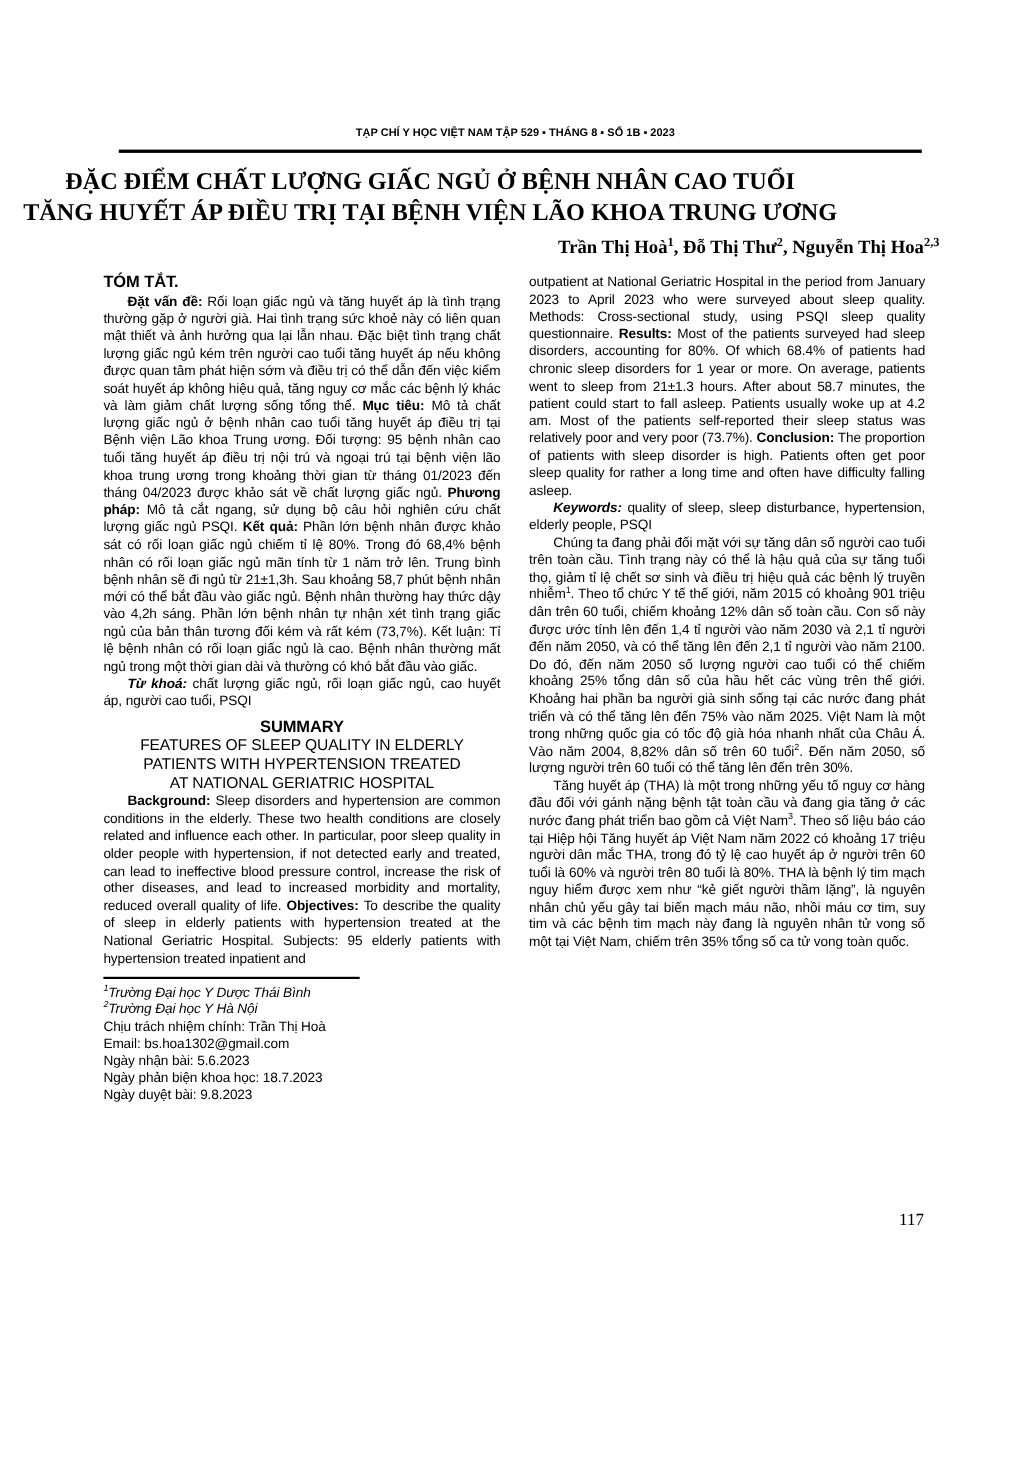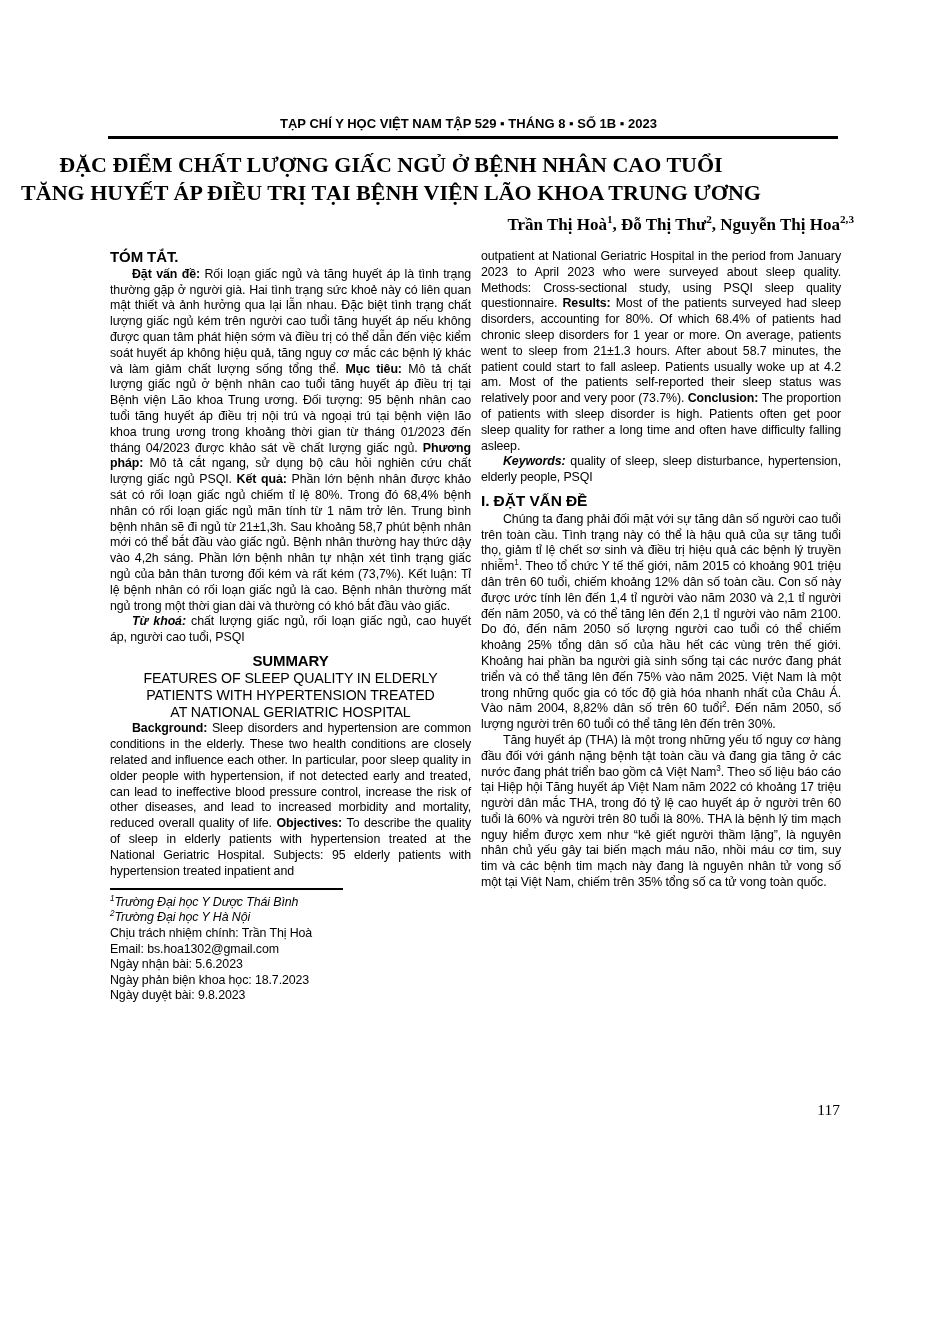--- a/index.html
+++ b/index.html
@@ -5,41 +5,41 @@
   html,body{margin:0;padding:0;background:#ffffff;}
   body{
     position:relative;
     width:942px;height:1333px;
     font-family:"Liberation Sans", sans-serif;
     color:#000;
     overflow:hidden;
   }
   .journal-header{
     position:absolute;top:116px;left:0;width:937px;
-    text-align:center;font-weight:bold;font-size:13px;letter-spacing:0;
+    text-align:center;font-weight:bold;font-size:10px;letter-spacing:0;
   }
   .header-rule{
     position:absolute;top:136px;left:108px;width:730px;height:2.5px;background:#000;
   }
   .article-title{
     position:absolute;top:151px;left:0;width:782px;
     text-align:center;font-family:"Liberation Serif", serif;
     font-weight:bold;font-size:22px;line-height:28px;
   }
   .authors{
     position:absolute;top:215px;left:0;width:838px;
     text-align:right;font-family:"Liberation Serif", serif;
     font-weight:bold;font-size:17px;padding-left:16px;
   }
   .col{
     position:absolute;top:249px;width:361px;
     font-size:12.4px;line-height:15.8px;text-align:justify;
     letter-spacing:-0.1px;
   }
-  .col-left{left:110px;}
+  .col-left{left:94px;}
   .col-right{left:481px;width:360px;}
   .para{margin:0;text-indent:22px;}
   .para-noindent{margin:0;text-indent:0;}
   .h-abstract{font-size:15px;font-weight:bold;margin:0 0 2px 0;text-align:left;text-indent:0;}
   .h-summary{font-size:15px;font-weight:bold;margin:7px 0 1px 0;text-align:center;text-indent:0;}
   .eng-title-line{text-align:center;text-indent:0;font-size:14.2px;line-height:17.2px;}
   .h-intro{font-size:15.5px;font-weight:bold;margin:7px 0 3px 0;text-align:left;text-indent:0;}
   .b{font-weight:bold;}
   .i{font-style:italic;}
   .bi{font-weight:bold;font-style:italic;}
@@ -85,18 +85,17 @@
     <div class="fn-line"><span>Ngày nhận bài: 5.6.2023</span></div>
     <div class="fn-line"><span>Ngày phản biện khoa học: 18.7.2023</span></div>
     <div class="fn-line"><span>Ngày duyệt bài: 9.8.2023</span></div>
   </div>
 </div>
 
 <div class="col col-right">
   <p class="para-noindent"><span>outpatient at National Geriatric Hospital in the period from January 2023 to April 2023 who were surveyed about sleep quality. Methods: Cross-sectional study, using PSQI sleep quality questionnaire. </span><span class="b">Results: </span><span>Most of the patients surveyed had sleep disorders, accounting for 80%. Of which 68.4% of patients had chronic sleep disorders for 1 year or more. On average, patients went to sleep from 21±1.3 hours. After about 58.7 minutes, the patient could start to fall asleep. Patients usually woke up at 4.2 am. Most of the patients self-reported their sleep status was relatively poor and very poor (73.7%). </span><span class="b">Conclusion: </span><span>The proportion of patients with sleep disorder is high. Patients often get poor sleep quality for rather a long time and often have difficulty falling asleep.</span></p>
   <p class="para"><span class="bi">Keywords: </span><span>quality of sleep, sleep disturbance, hypertension, elderly people, PSQI</span></p>
 
-  <div class="h-intro">I. ĐẶT VẤN ĐỀ</div>
   <p class="para"><span>Chúng ta đang phải đối mặt với sự tăng dân số người cao tuổi trên toàn cầu. Tình trạng này có thể là hậu quả của sự tăng tuổi thọ, giảm tỉ lệ chết sơ sinh và điều trị hiệu quả các bệnh lý truyền nhiễm</span><span class="sup">1</span><span>. Theo tổ chức Y tế thế giới, năm 2015 có khoảng 901 triệu dân trên 60 tuổi, chiếm khoảng 12% dân số toàn cầu. Con số này được ước tính lên đến 1,4 tỉ người vào năm 2030 và 2,1 tỉ người đến năm 2050, và có thể tăng lên đến 2,1 tỉ người vào năm 2100. Do đó, đến năm 2050 số lượng người cao tuổi có thể chiếm khoảng 25% tổng dân số của hầu hết các vùng trên thế giới. Khoảng hai phần ba người già sinh sống tại các nước đang phát triển và có thể tăng lên đến 75% vào năm 2025. Việt Nam là một trong những quốc gia có tốc độ già hóa nhanh nhất của Châu Á. Vào năm 2004, 8,82% dân số trên 60 tuổi</span><span class="sup">2</span><span>. Đến năm 2050, số lượng người trên 60 tuổi có thể tăng lên đến trên 30%.</span></p>
   <p class="para"><span>Tăng huyết áp (THA) là một trong những yếu tố nguy cơ hàng đầu đối với gánh nặng bệnh tật toàn cầu và đang gia tăng ở các nước đang phát triển bao gồm cả Việt Nam</span><span class="sup">3</span><span>. Theo số liệu báo cáo tại Hiệp hội Tăng huyết áp Việt Nam năm 2022 có khoảng 17 triệu người dân mắc THA, trong đó tỷ lệ cao huyết áp ở người trên 60 tuổi là 60% và người trên 80 tuổi là 80%. THA là bệnh lý tim mạch nguy hiểm được xem như “kẻ giết người thầm lặng”, là nguyên nhân chủ yếu gây tai biến mạch máu não, nhồi máu cơ tim, suy tim và các bệnh tim mạch này đang là nguyên nhân tử vong số một tại Việt Nam, chiếm trên 35% tổng số ca tử vong toàn quốc.</span></p>
 </div>
 
 <div class="page-number">117</div>
 
 </body></html>

